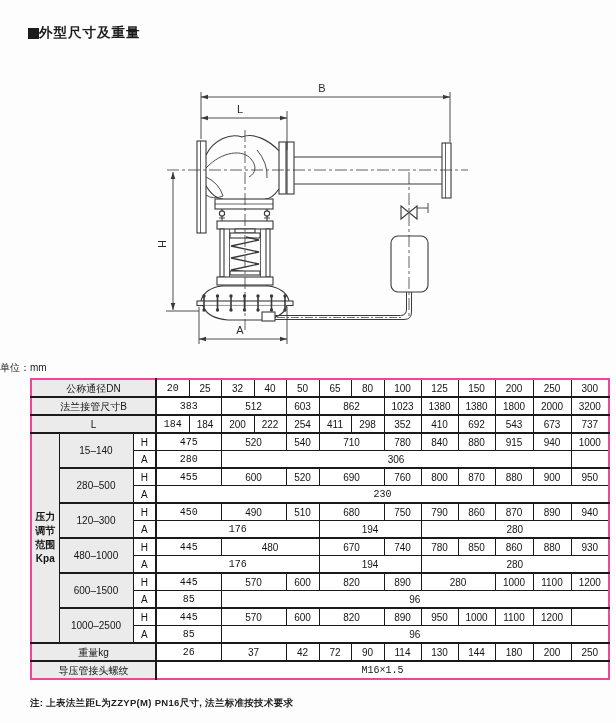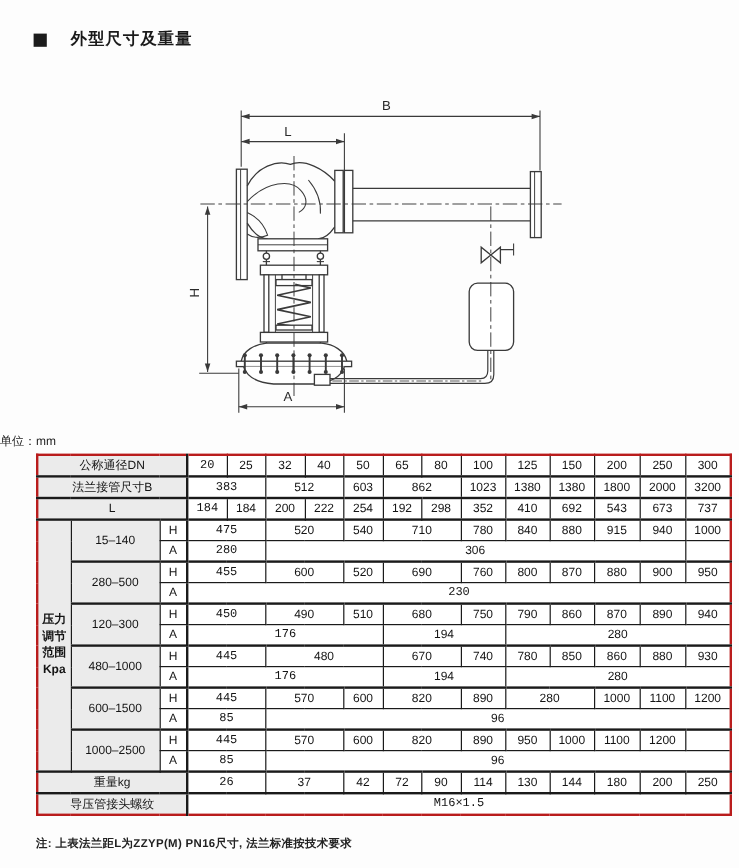--- a/index.html
+++ b/index.html
@@ -4,38 +4,38 @@
 <style>
   html,body { margin:0; padding:0; }
   body {
     width:616px; height:723px; position:relative;
     background:#fdfdfd; color:#1a1a1a;
     font-family:"Liberation Sans","DejaVu Sans",sans-serif;
     overflow:hidden;
   }
   .title-row {
     position:absolute; top:24px; left:28px;
-    display:flex; align-items:center; gap:20px;
+    display:flex; align-items:center; gap:0;
     font-weight:bold; font-size:13.5px; letter-spacing:1px;text-align:right;
   }
   .title-square { width:11px; height:11px; background:#1c1c1c; flex:0 0 auto; }
 
   svg.diagram { position:absolute; left:0; top:60px; }
   svg.diagram text { font-family:"Liberation Sans","DejaVu Sans",sans-serif; font-size:11px; fill:#2a2a2a; }
 
   .unit-label {
     position:absolute; top:361px; left:0; width:608px;
     font-size:10px; color:#222;
   }
 
   table.dims {
     position:absolute; left:30px; top:378px; width:578px;
     border-collapse:collapse; table-layout:fixed;
     font-size:10px; color:#141414;
-    border:2px solid #b91c1c;
+    border:2px solid #ec4899;
   }
   table.dims td {
     border:1px solid #1a1a1a; text-align:center; vertical-align:middle;
     padding:0 1px; height:16px; line-height:1.1; overflow:hidden;
     background:#fff;
   }
   table.dims td.hd { background:#ebebeb; }
   table.dims td.vert { word-break:break-all; line-height:1.4; padding:0 3px;font-weight:bold; }
   table.dims tr.thick td { border-top-width:2px; }
   table.dims td.bl { border-left-width:2px;font-family:Liberation Mono, monospace; }
@@ -236,21 +236,21 @@
         <td>2000</td>
         <td>3200</td>
       </tr>
       <tr class="thick">
         <td colspan="3" class="hd">L</td>
         <td class="bl">184</td>
         <td>184</td>
         <td>200</td>
         <td>222</td>
         <td>254</td>
-        <td>192</td>
+        <td>411</td>
         <td>298</td>
         <td>352</td>
         <td>410</td>
         <td>692</td>
         <td>543</td>
         <td>673</td>
         <td>737</td>
       </tr>
       <tr class="thick">
         <td rowspan="12" class="hd vert">压力调节范围Kpa</td>

